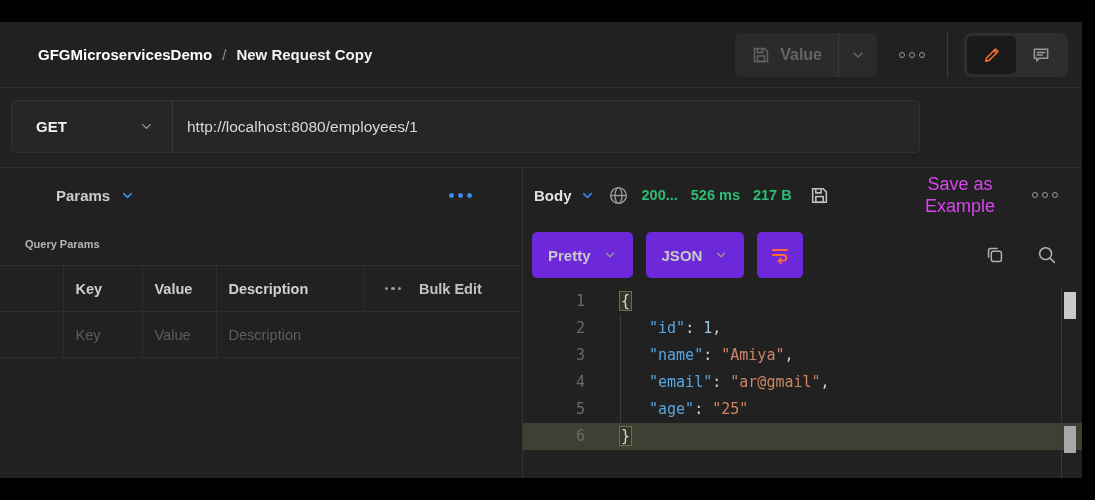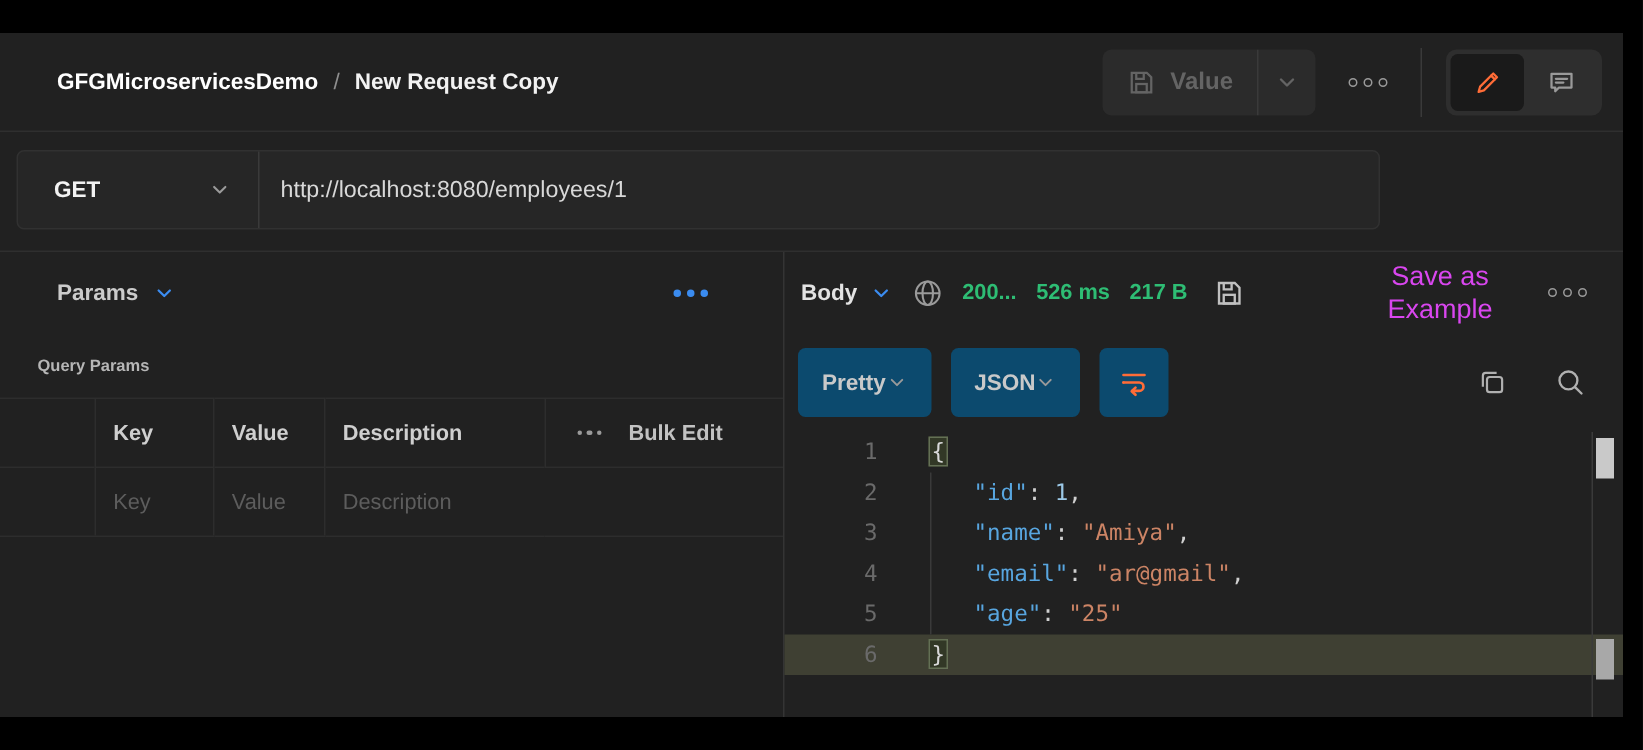--- a/index.html
+++ b/index.html
@@ -32,21 +32,21 @@
   .url-input{flex:1;display:flex;align-items:center;padding-left:14px;font-size:15.5px;color:#d8d8d8;}
   .send-split{position:absolute;left:932px;top:12px;width:148px;height:53px;background:#1673e6;border-radius:6px;display:flex;color:#fff;}
   .send-main{flex:1;display:flex;align-items:center;justify-content:center;font-size:17px;font-weight:700;}
   .send-chev{width:43px;display:flex;align-items:center;justify-content:center;border-left:1px solid #2a62b8;}
 
   
   .panels{display:flex;height:310px;}
   .lpanel{width:523px;border-right:1px solid #343434;box-sizing:border-box;}
   .rpanel{position:relative;flex:1;}
 
-  .params-row{height:54px;display:flex;align-items:center;padding:0 44px 0 38px;}
+  .params-row{height:54px;display:flex;align-items:center;padding:0 44px 0 56px;}
   .params-tab{display:flex;align-items:center;gap:10px;font-size:15px;font-weight:700;color:#cbcbcb;}
   .qp-title{height:43px;display:flex;align-items:center;padding-left:25px;font-size:11px;font-weight:700;color:#b6b6b6;}
 
   table.params{border-collapse:collapse;width:100%;table-layout:fixed;}
   table.params td{border-top:1px solid #2d2d2d;height:46px;padding:0 0 0 12px;font-size:14.5px;box-sizing:border-box;}
   table.params tr.ph td{border-bottom:1px solid #2d2d2d;}
   td.c0{width:63px;padding-left:0;}
   td.c1{width:79px;}td.c2{width:74px;}td.c3{width:147px;}td.c4{width:159px;}
   td.bl{border-left:1px solid #2d2d2d;}
   .th-txt{color:#cfcfcf;font-weight:700;}
@@ -56,21 +56,21 @@
   .dots3 i{width:3.5px;height:3.5px;background:#9a9a9a;border-radius:50%;display:block;}
   .bulk{color:#c2c2c2;font-weight:600;font-size:14.5px;}
 
   
   .body-row{height:54px;display:flex;align-items:center;padding-left:11px;gap:13px;}
   .body-tab{display:flex;align-items:center;gap:8px;font-size:15px;font-weight:700;color:#e3e3e3;}
   .stat{color:#2ebd74;font-size:14.5px;font-weight:600;}
   .save-as{margin-left:auto;width:86px;text-align:center;font-size:18px;line-height:1.25;color:#d946ef;}
   .body-ooo{margin:0 18px 0 10px;}
   .toolbar{height:66px;display:flex;align-items:flex-start;padding:10px 0 0 9px;gap:13px;box-sizing:border-box;}
-  .tb-btn{height:46px;background:#0c4a6e;border-radius:5px;display:flex;align-items:center;padding:0 16px;font-size:15px;font-weight:600;color:#c9c9c9;}
+  .tb-btn{height:46px;background:#6d28d9;border-radius:5px;display:flex;align-items:center;gap:12px;padding:0 16px;font-size:15px;font-weight:600;color:#c9c9c9;}
   .tb-btn.icon-only{padding:0 12px;color:#ff6c37;}
   .tb-icons{margin-left:auto;display:flex;align-items:center;gap:30px;padding:12px 24px 0 0;color:#b0b0b0;}
 
   .code{position:relative;height:190px;font-family:"DejaVu Sans Mono",monospace;font-size:15px;}
   .code-row{display:flex;height:27px;line-height:27px;}
   .code-row.hl{background:#3f4033;}
   .ln{width:86px;text-align:right;padding-right:24px;color:#6a6a6a;box-sizing:border-box;flex:none;}
   .code-content{padding-left:10px;white-space:pre;}
   .code-content.ind{padding-left:40px;}
   .tok-key{color:#58a6e0;}

